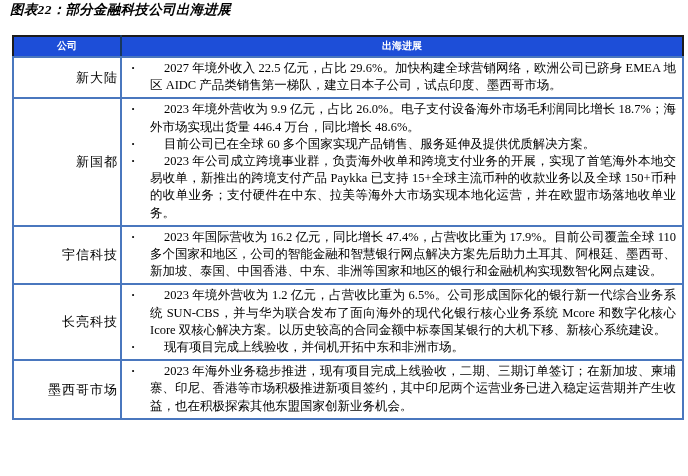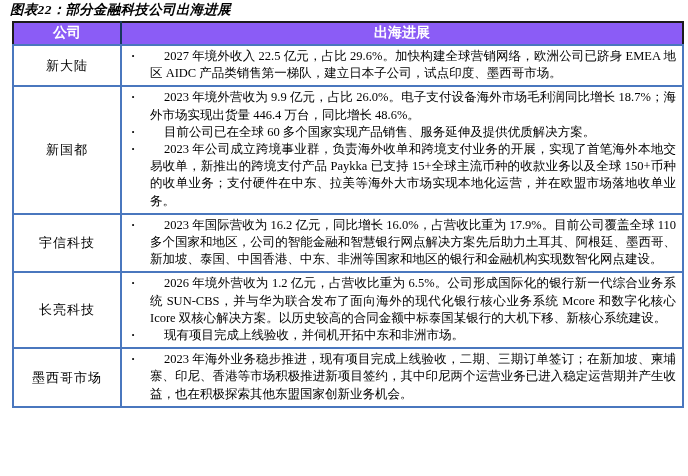--- a/index.html
+++ b/index.html
@@ -12,56 +12,56 @@
   body {
     font-family: "Liberation Serif", "DejaVu Serif", serif;
     color: #000;
   }
   .fig-title {
     font-family: "Liberation Serif", "DejaVu Serif", serif;
     font-style: italic;
     font-weight: bold;
     font-size: 13.5px;
     line-height: 18px;
-    padding: 1px 0 2px 10px;
+    padding: 1px 0 16px 10px;
     letter-spacing: 0.3px;
     white-space: nowrap;
   }
   table.tbl {
     border-collapse: collapse;
     table-layout: fixed;
     margin-left: 12px;
     width: 672px;
     border-top: 2px solid #1c1c1c;
   }
   .tbl th {
-    background: #8b5cf6;
+    background: #1d4ed8;
     color: #ffffff;
     font-weight: bold;
-    font-size: 14px;
+    font-size: 10px;
     height: 21px;
     padding: 1px 0 2px 0;
     text-align: center;
     border-bottom: 2px solid #4A77BE;
   }
   th.col-company {
     width: 108px;
     border-left: 2px solid #1c1c1c;
     border-right: 2px solid #17375E;
   }
   th.col-progress {
     border-right: 2px solid #1c1c1c;
   }
   .tbl td {
     border: 2px solid #4A77BE;
     font-size: 12.5px;
     vertical-align: middle;
   }
   td.company {
-    text-align: center;
+    text-align: right;
     font-size: 13px;
     letter-spacing: 1px;
     padding: 0 2px;
   }
   td.progress {
     padding: 2px 6px 3px 0;
   }
   .bullet-item {
     position: relative;
     padding-left: 28px;
@@ -118,31 +118,31 @@
             <span>2023 年公司成立跨境事业群，负责海外收单和跨境支付业务的开展，实现了首笔海外本地交易收单，新推出的跨境支付产品 Paykka 已支持 15+全球主流币种的收款业务以及全球 150+币种的收单业务；支付硬件在中东、拉美等海外大市场实现本地化运营，并在欧盟市场落地收单业务。</span>
           </div>
         </td>
       </tr>
 
       <tr>
         <td class="company">宇信科技</td>
         <td class="progress">
           <div class="bullet-item">
             <span class="bullet">·</span>
-            <span>2023 年国际营收为 16.2 亿元，同比增长 16.0%，占营收比重为 17.9%。目前公司覆盖全球 110 多个国家和地区，公司的智能金融和智慧银行网点解决方案先后助力土耳其、阿根廷、墨西哥、新加坡、泰国、中国香港、中东、非洲等国家和地区的银行和金融机构实现数智化网点建设。</span>
+            <span>2023 年国际营收为 16.2 亿元，同比增长 47.4%，占营收比重为 17.9%。目前公司覆盖全球 110 多个国家和地区，公司的智能金融和智慧银行网点解决方案先后助力土耳其、阿根廷、墨西哥、新加坡、泰国、中国香港、中东、非洲等国家和地区的银行和金融机构实现数智化网点建设。</span>
           </div>
         </td>
       </tr>
 
       <tr>
         <td class="company">长亮科技</td>
         <td class="progress">
           <div class="bullet-item">
             <span class="bullet">·</span>
-            <span>2026 年境外营收为 1.2 亿元，占营收比重为 6.5%。公司形成国际化的银行新一代综合业务系统 SUN-CBS，并与华为联合发布了面向海外的现代化银行核心业务系统 Mcore 和数字化核心 Icore 双核心解决方案。以历史较高的合同金额中标泰国某银行的大机下移、新核心系统建设。</span>
+            <span>2023 年境外营收为 1.2 亿元，占营收比重为 6.5%。公司形成国际化的银行新一代综合业务系统 SUN-CBS，并与华为联合发布了面向海外的现代化银行核心业务系统 Mcore 和数字化核心 Icore 双核心解决方案。以历史较高的合同金额中标泰国某银行的大机下移、新核心系统建设。</span>
           </div>
           <div class="bullet-item">
             <span class="bullet">·</span>
             <span>现有项目完成上线验收，并伺机开拓中东和非洲市场。</span>
           </div>
         </td>
       </tr>
 
       <tr>
         <td class="company">墨西哥市场</td>

